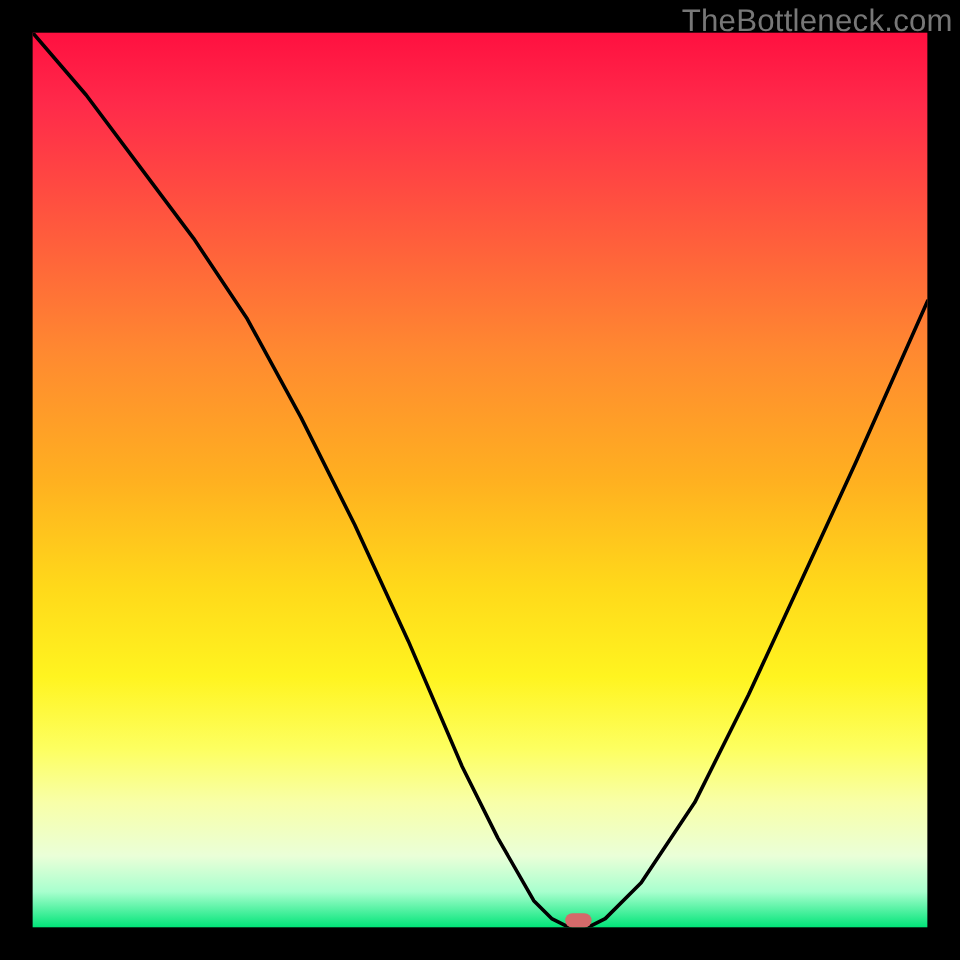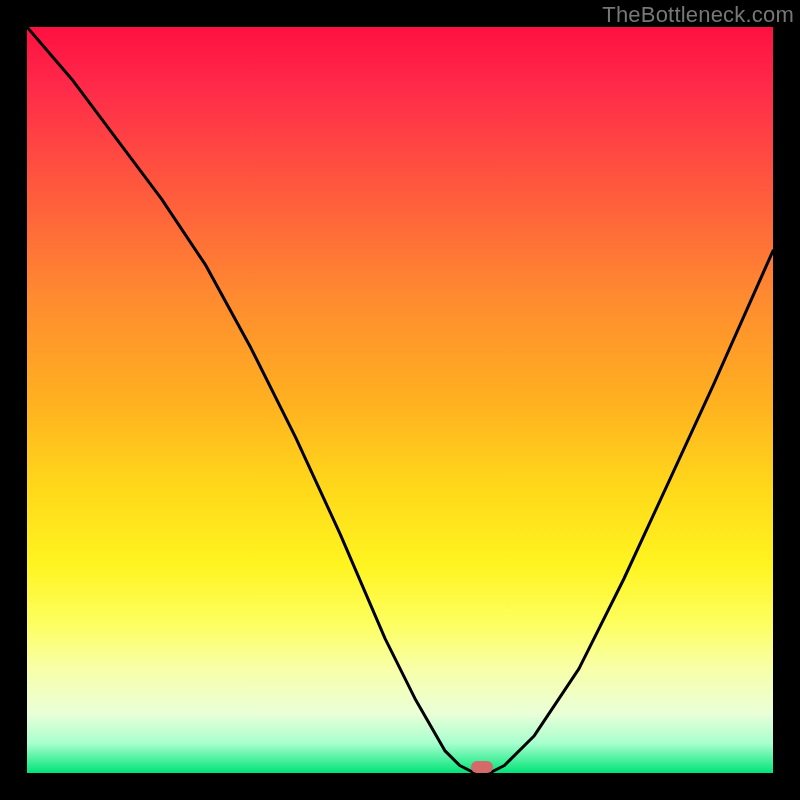--- a/index.html
+++ b/index.html
@@ -55,21 +55,21 @@
     width: 22px;
     height: 12px;
     background: #d46a6a;
     border-radius: 6px;
   }
   .attribution {
     position: absolute;
     top: 2px;
     right: 6px;
     color: #777;
-    font-size: 22px;
+    font-size: 26px;
     font-weight: 500;
     letter-spacing: 0.2px;
     user-select: none;
   }
 </style>
 </head>
 <body>
 
 <div class="frame">
 

